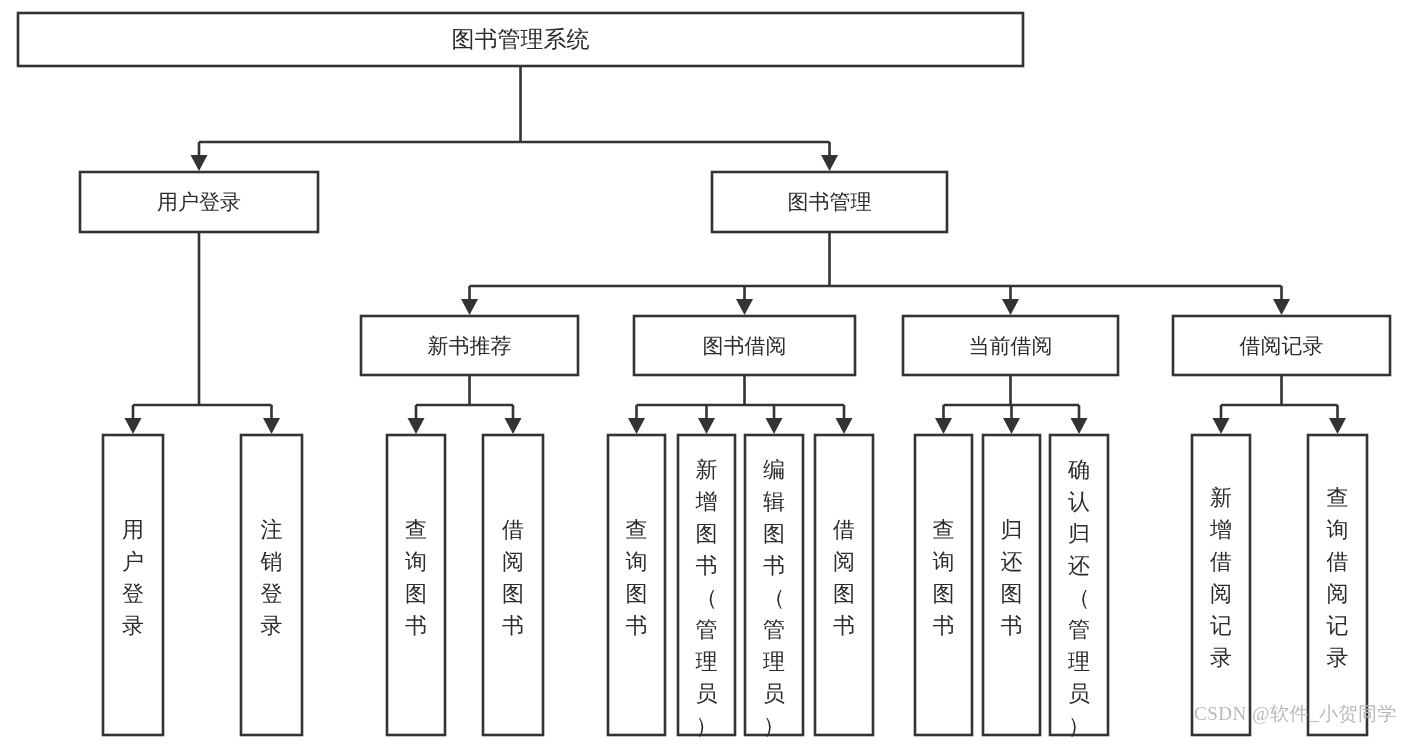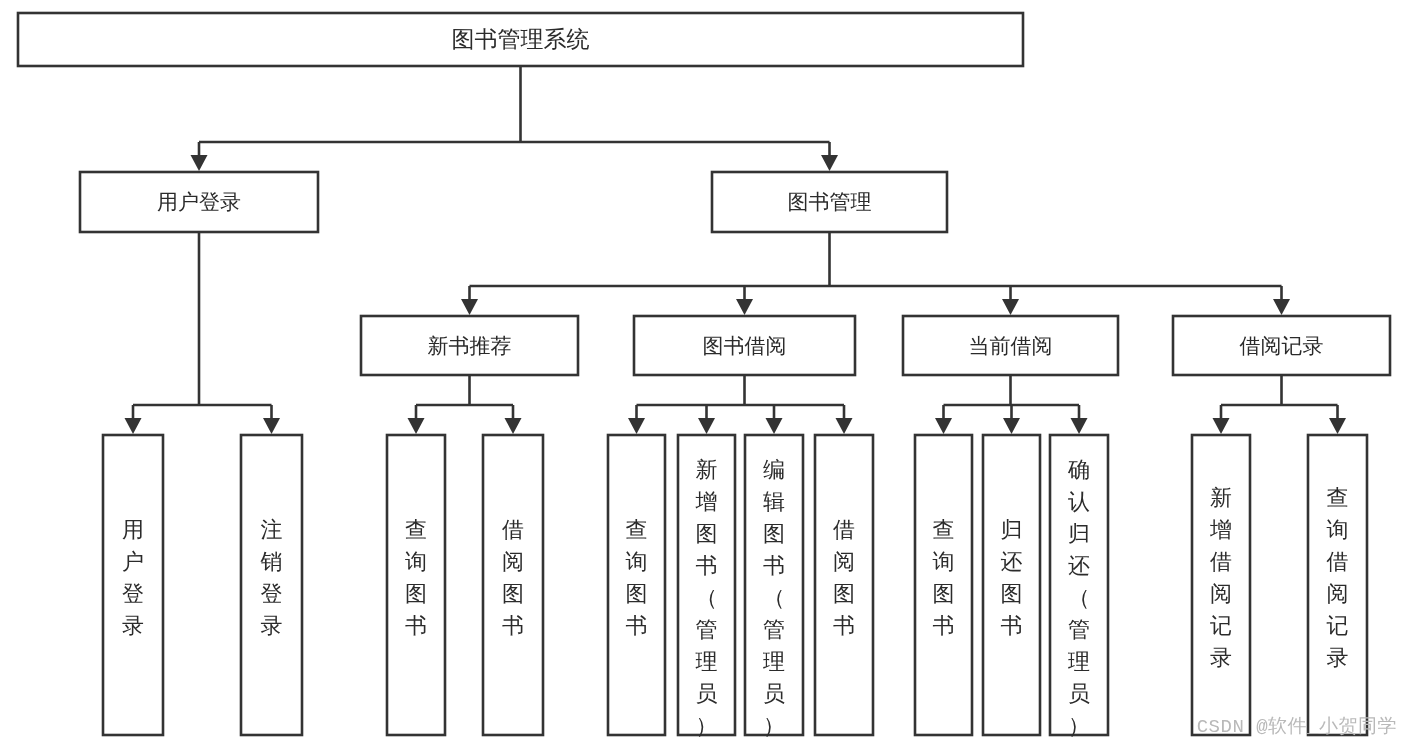--- a/index.html
+++ b/index.html
@@ -49,22 +49,22 @@
     fill: none;
     stroke-linecap: butt;
   }
   .arrow-head {
     fill: #333333;
     stroke: none;
   }
   .watermark {
     position: absolute;
     right: 8px;
-    bottom: 8px;
-    font-family: Liberation Mono, monospace;
+    bottom: 20px;
+    font-family: Liberation Serif, serif;
     font-size: 19px;
     color: #b9b9b9;
     white-space: nowrap;
     letter-spacing: 0.5px;
     user-select: none;
   }
 </style>
 </head>
 <body>
 

